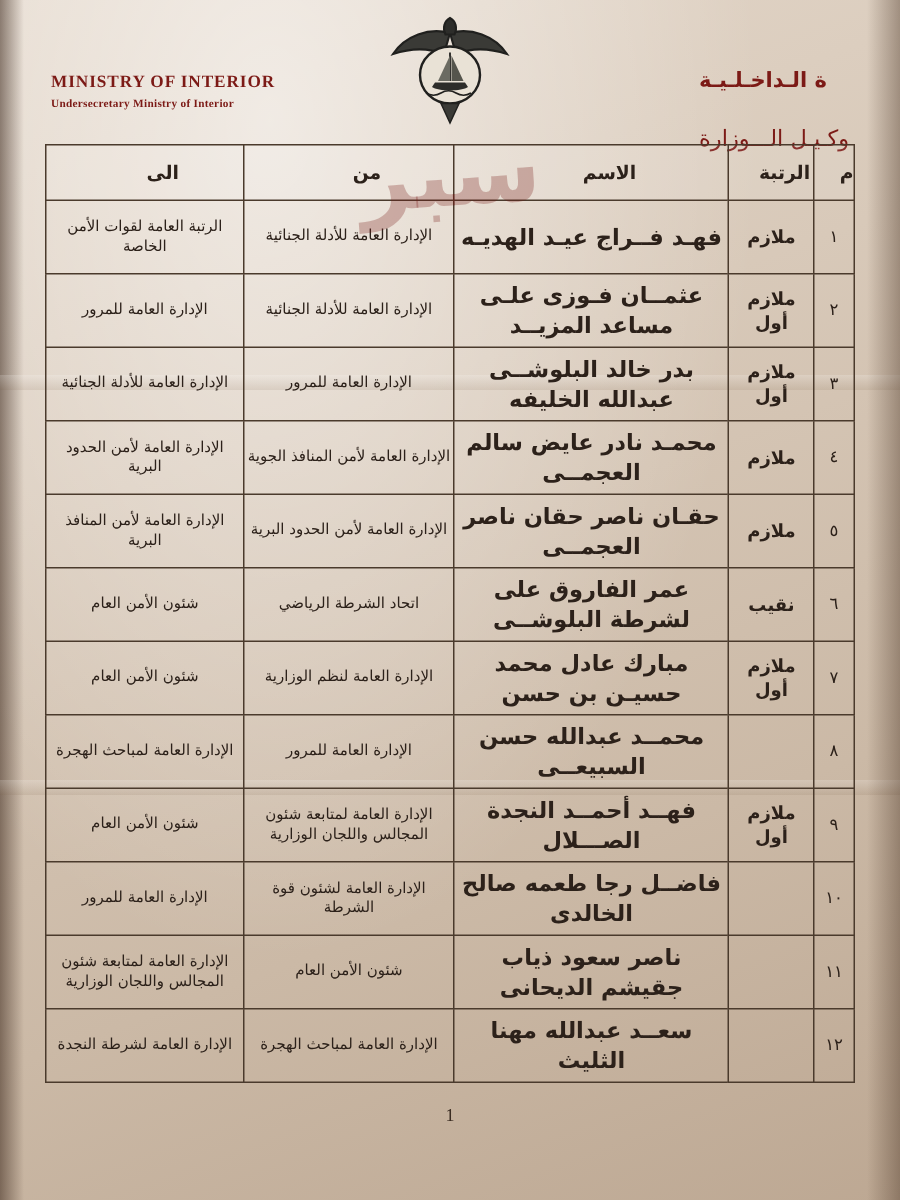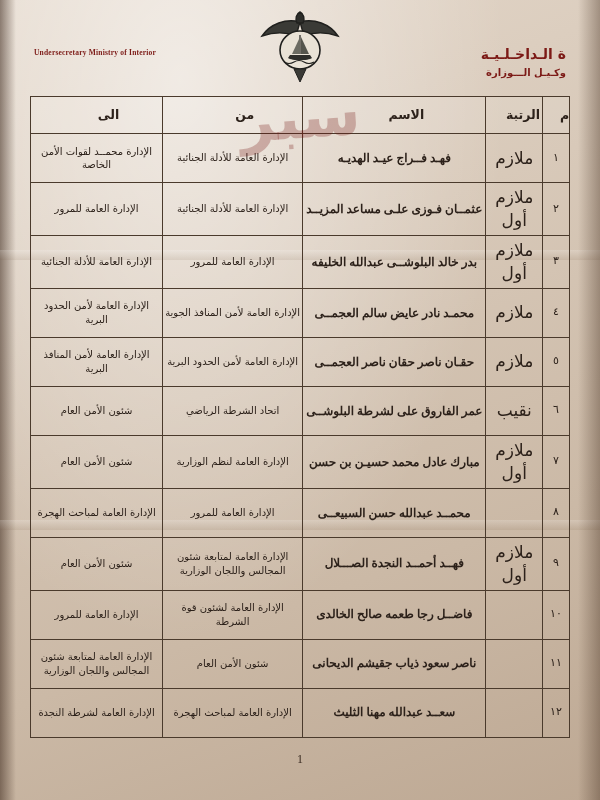--- a/index.html
+++ b/index.html
@@ -45,34 +45,35 @@
   .header {
     position: relative;
     height: 96px;
     display: flex;
     align-items: flex-start;
     justify-content: space-between;
     padding: 10px 34px 0 34px;
     box-sizing: border-box;
   }
   .hdr-ar {
-    text-align: right;
+    text-align: left;
     color: #7c1a16;
     line-height: 1.5;
     margin-top: 34px;
   }
   .hdr-ar .l1 {
     font-size: 14px;
     font-weight: bold;
     letter-spacing: 3px;
   }
   .hdr-ar .l2 {
-    font-size: 10px;
-    font-weight: bold;
+    font-size: 15px;
+    font-weight: normal;
     letter-spacing: 3px;
+    margin-top: 16px;
   }
   .hdr-en {
     text-align: left;
     color: #7c1a16;
     line-height: 1.35;
     margin-top: 38px;
     direction: ltr;
   }
   .hdr-en .l1 {
     font-size: 11.5px;
@@ -146,22 +147,22 @@
     padding-left: 26px;
   }
   tbody td { height: 42px; }
 
   col.c-seq   { width: 5.0%; }
   col.c-rank  { width: 10.5%; }
   col.c-name  { width: 34%; }
   col.c-from  { width: 26%; }
   col.c-to    { width: 24.5%; }
 
-  .cell-name  { font-size: 12px; font-weight: bold; letter-spacing: 0.3px; font-family: Liberation Serif, serif; }
-  .cell-rank  { font-size: 17px; font-weight: normal; }
+  .cell-name  { font-size: 15px; font-weight: bold; letter-spacing: 0.3px; }
+  .cell-rank  { font-size: 12px; font-weight: bold; }
   .cell-seq   { font-size: 11px; }
   .cell-small { font-size: 10px; }
 
   
   .watermark {
     position: absolute;
     top: -14px;
     left: 50%;
     transform: translateX(-50%) rotate(-4deg);
     font-size: 60px;
@@ -223,20 +224,21 @@
           <path d="M49 35 L57 52 L49 52 Z" fill="#55554d" stroke="none"></path>
 
           <path d="M32 60 q5 3 10 0 q5 -3 10 0 q5 3 10 0" stroke="#20201e" stroke-width="1.1" fill="none"></path>
 
           <path d="M42 67 L48 80 L54 67 Z" fill="#3a3a36" stroke="#20201e" stroke-width="1"></path>
         </g>
       </svg>
     </div>
 
     <div class="hdr-en">
+      <div class="l1">MINISTRY OF INTERIOR</div>
       <div class="l2">Undersecretary Ministry of Interior</div>
     </div>
   </div>
 
 
   <div class="table-wrap">
     <div class="watermark">سبر</div>
     <table>
       <colgroup>
         <col class="c-seq">
@@ -253,21 +255,21 @@
           <th>من</th>
           <th>الى</th>
         </tr>
       </thead>
       <tbody>
         <tr>
           <td class="cell-seq">١</td>
           <td class="cell-rank">ملازم</td>
           <td class="cell-name">فهـد فــراج عيـد الهديـه</td>
           <td class="cell-small">الإدارة العامة للأدلة الجنائية</td>
-          <td class="cell-small">الإدارة محمــد لقوات الأمن الخاصة</td>
+          <td class="cell-small">الرتبة العامة لقوات الأمن الخاصة</td>
         </tr>
         <tr>
           <td class="cell-seq">٢</td>
           <td class="cell-rank">ملازم أول</td>
           <td class="cell-name">عثمــان فـوزى علـى مساعد المزيــد</td>
           <td class="cell-small">الإدارة العامة للأدلة الجنائية</td>
           <td class="cell-small">الإدارة العامة للمرور</td>
         </tr>
         <tr>
           <td class="cell-seq">٣</td>

